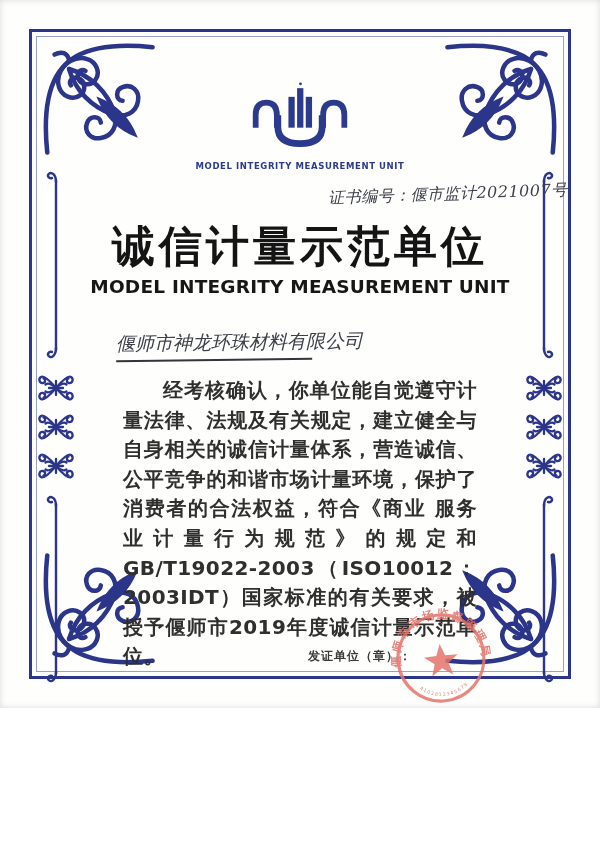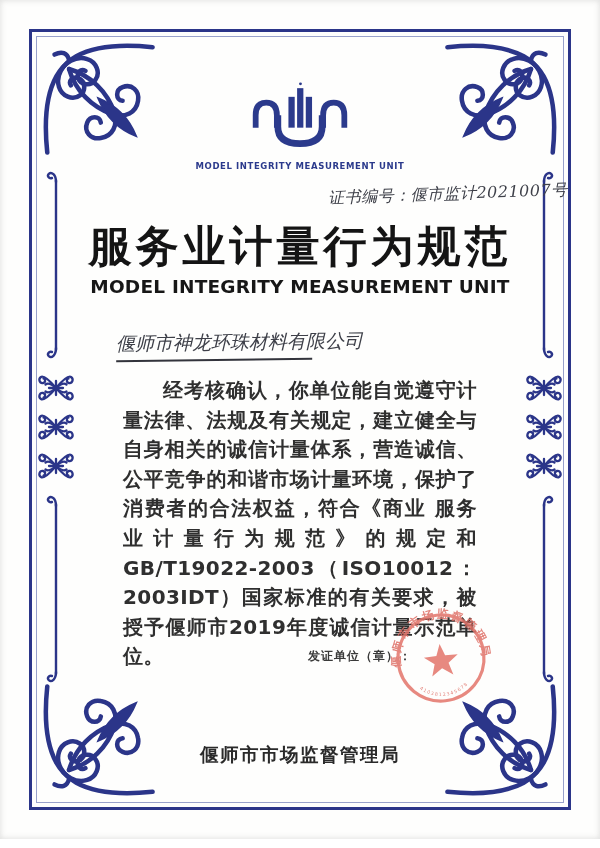--- a/index.html
+++ b/index.html
@@ -1,17 +1,17 @@
 <!DOCTYPE html>
 <html><head>
 <meta charset="utf-8">
 <style>
   html,body{margin:0;padding:0;background:#ffffff;}
   .page{
-    position:relative;width:600px;height:839px;overflow:hidden;
+    position:relative;width:600px;height:708px;overflow:hidden;
     background:#fefefd;
     box-shadow:inset 0 0 6px rgba(90,90,90,.22);
     font-family:"DejaVu Sans","Liberation Sans",sans-serif;
   }
   
   .frame-outer{position:absolute;inset:29px;border:3px solid #2b3589;pointer-events:none;}
   .frame-inner{position:absolute;inset:36px;border:1px solid #98a1cb;pointer-events:none;}
   
   .corner{position:absolute;width:118px;height:118px;color:#2b3589;}
   .c-tl{left:40px;top:40px;}
@@ -181,21 +181,21 @@
         <path d="M64 72 V96 Q64 131 110 131 Q156 131 156 96 V72" stroke-width="14"></path>
         <path d="M18 98 V72 Q18 46 40 46 Q62 46 62 72 V98" stroke-width="12"></path>
         <path d="M158 98 V72 Q158 46 180 46 Q202 46 202 72 V98" stroke-width="12"></path>
       </g>
     </svg>
     <div class="logo-caption">MODEL INTEGRITY MEASUREMENT UNIT</div>
   </div>
 
   <div class="cert-no hand">证书编号：偃市监计2021007号</div>
 
-  <div class="title-cn">服务业计量行为规范</div>
+  <div class="title-cn">诚信计量示范单位</div>
   <div class="title-en">MODEL INTEGRITY MEASUREMENT UNIT</div>
 
   <div class="awardee hand">偃师市神龙环珠材料有限公司</div>
 
   <p class="body-text">经考核确认，你单位能自觉遵守计量法律、法规及有关规定，建立健全与自身相关的诚信计量体系，营造诚信、公平竞争的和谐市场计量环境，保护了消费者的合法权益，符合《商业 服务业计量行为规范》的规定和GB/T19022-2003（ISO10012：2003IDT）国家标准的有关要求，被授予偃师市2019年度诚信计量示范单位。</p>
 
   <div class="issuer-label">发证单位（章）：</div>
 
   <svg class="seal" viewBox="0 0 120 120">
     <g transform="rotate(-6 60 60)">

